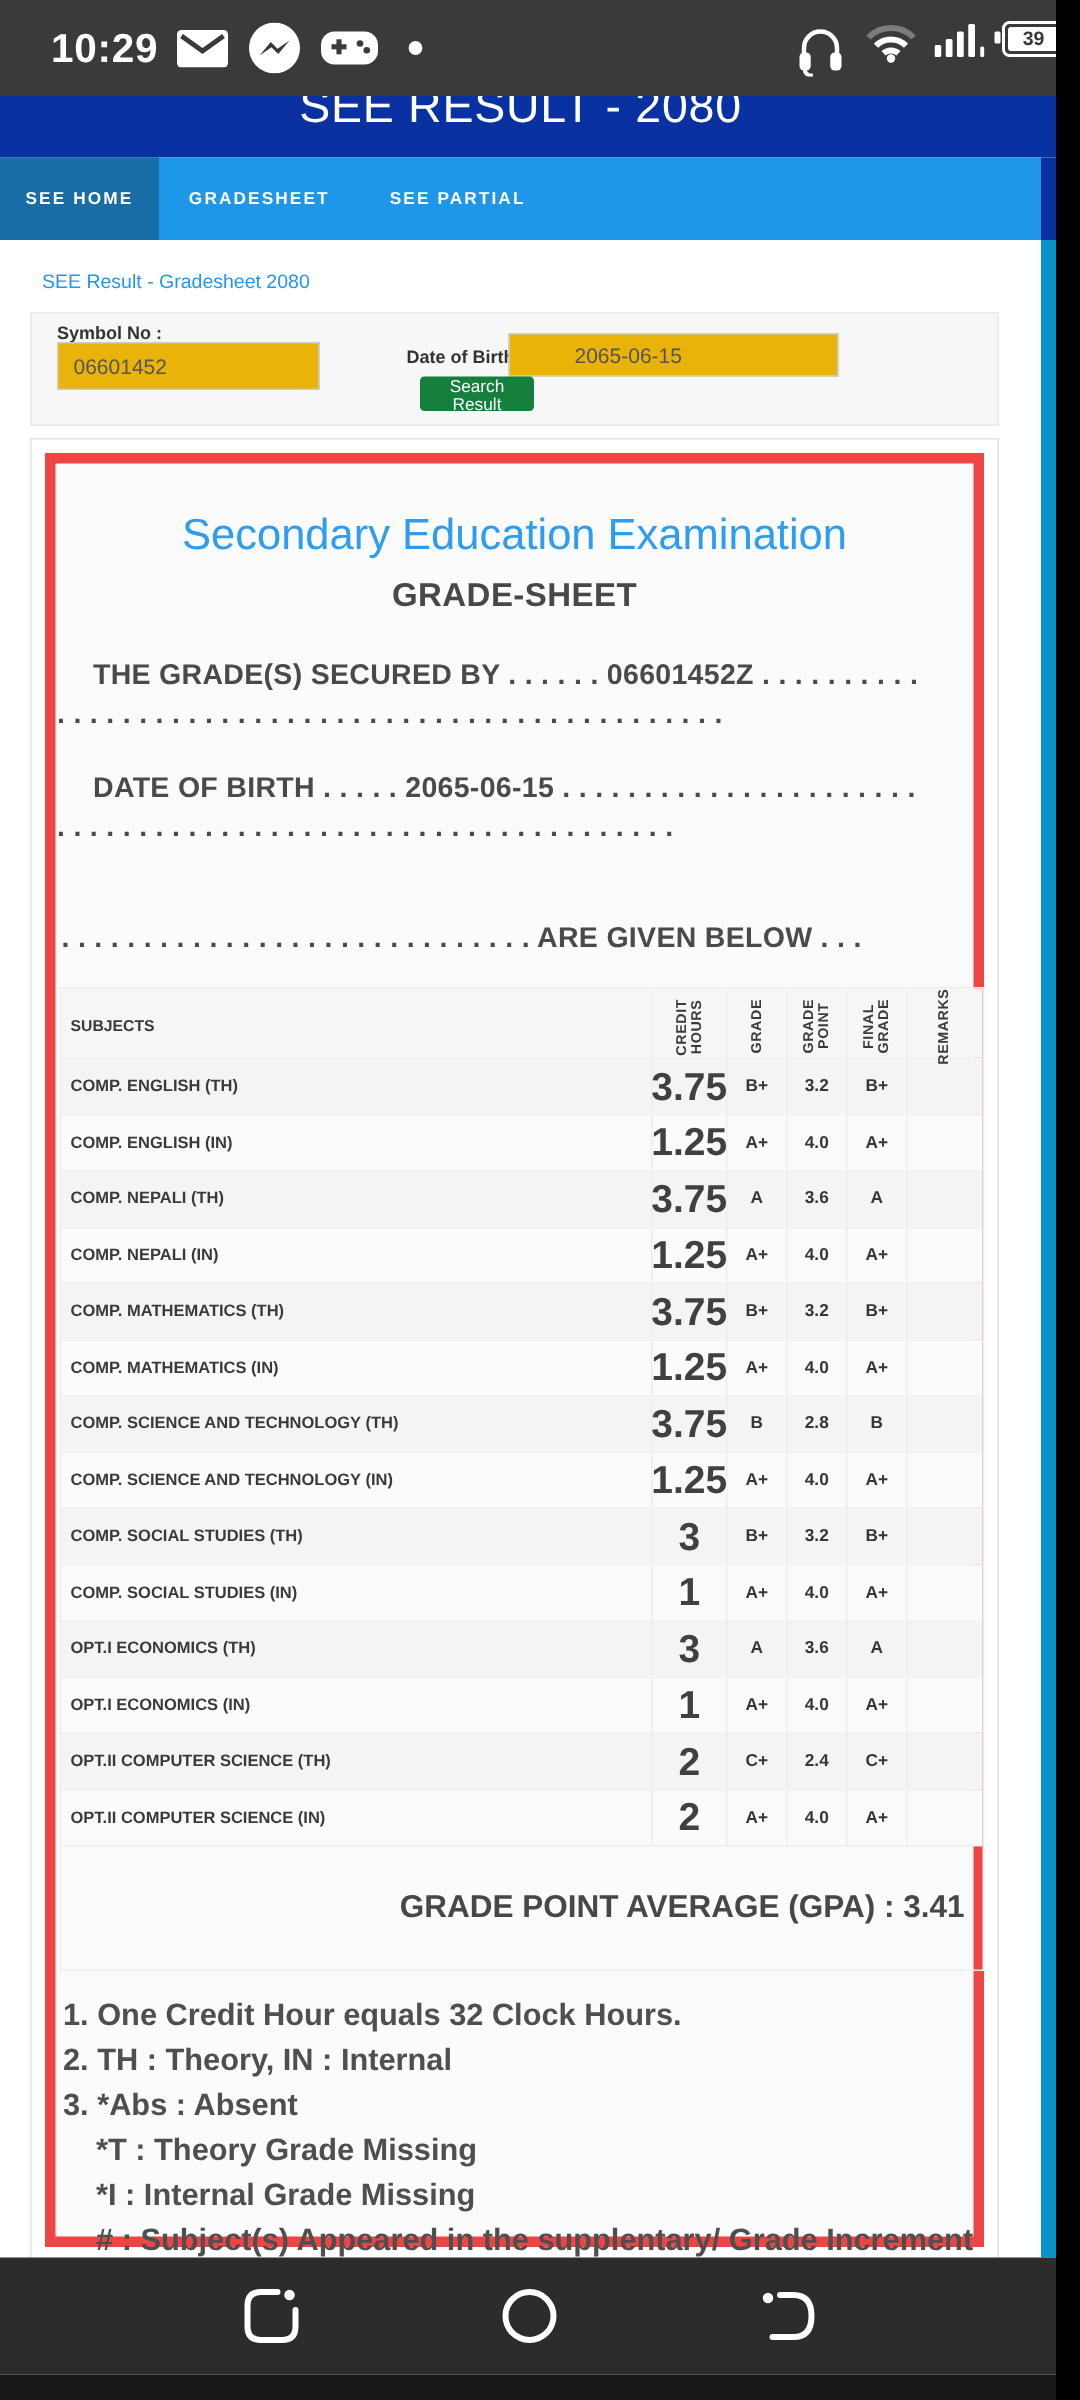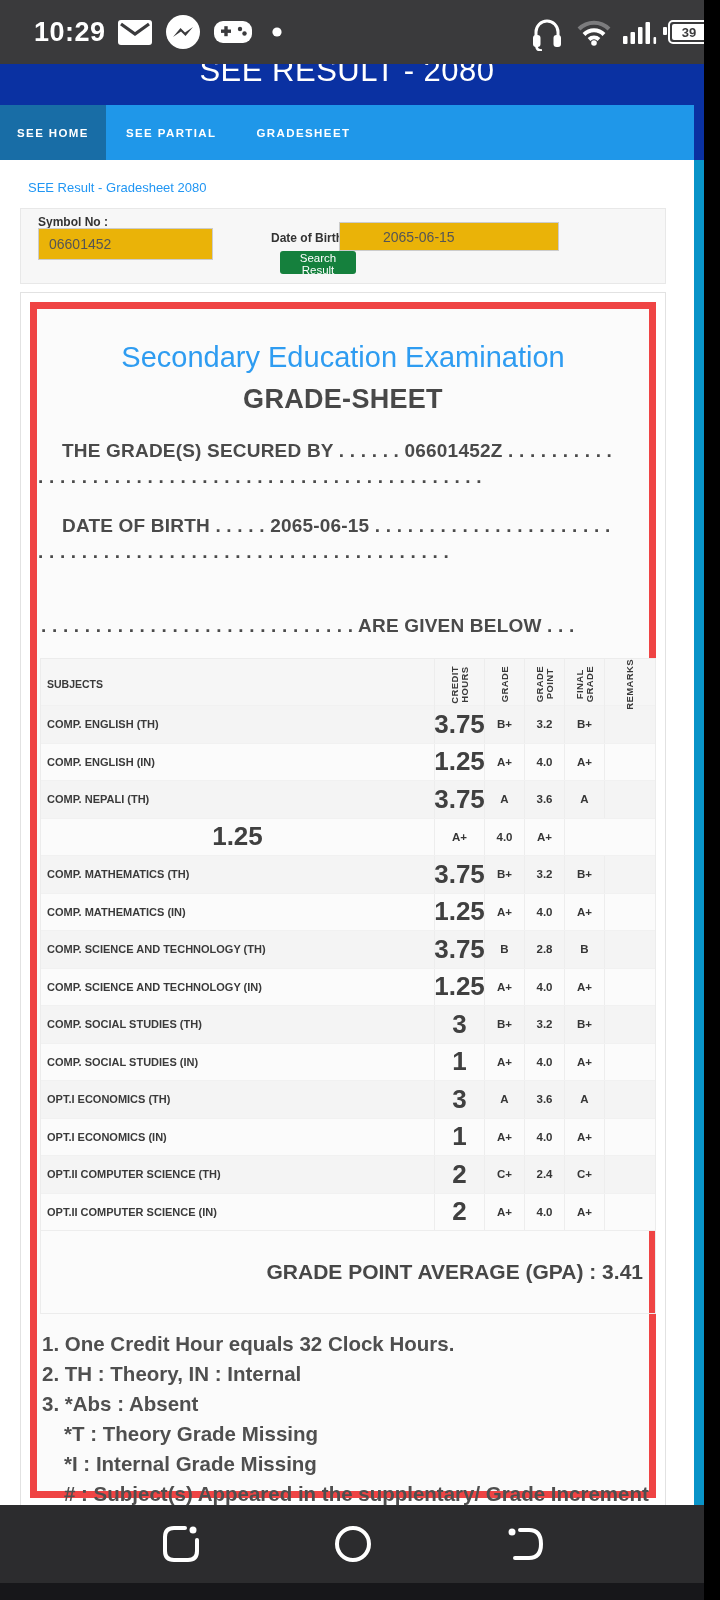--- a/index.html
+++ b/index.html
@@ -4,21 +4,21 @@
 <style>
   html,body{margin:0;padding:0;background:#000;}
   .screen{position:relative;width:704px;height:1600px;background:#fff;overflow:hidden;
           font-family:"Liberation Sans", sans-serif;}
 
   
   .status-bar{position:absolute;top:0;left:0;width:720px;height:64px;background:#3a3a3c;
               z-index:30;display:flex;align-items:center;color:#fff;}
   .sb-time{margin-left:34px;font-size:27px;font-weight:bold;letter-spacing:.5px;}
   .sb-left{display:flex;align-items:center;gap:14px;margin-left:12px;}
-  .sb-right{display:flex;align-items:center;gap:11px;margin-left:auto;margin-right:10px;}
+  .sb-right{display:flex;gap:11px;margin-left:auto;margin-right:10px;}
   .battery{position:relative;width:38px;height:20px;border:2.5px solid #fff;border-radius:5px;}
   .battery-nub{position:absolute;left:-7px;top:5px;width:3.5px;height:8px;background:#fff;border-radius:1px;}
   .battery-fill{position:absolute;left:2px;top:2px;right:2px;bottom:2px;background:#fff;border-radius:2px;
                 display:flex;align-items:center;justify-content:center;}
   .battery-fill span{font-size:13px;font-weight:bold;color:#3a3a3c;}
 
   
   .title-band{position:absolute;top:64px;left:0;width:720px;height:41px;background:#0a31a2;z-index:2;}
   .title-text{position:absolute;top:53px;left:0;width:694px;text-align:center;color:#fff;
               font-size:31px;letter-spacing:.5px;z-index:3;}
@@ -44,21 +44,21 @@
   .search-btn{position:absolute;top:42px;left:259px;width:76px;height:23px;background:#15803d;color:#fff;
               font-size:11.5px;border:none;border-radius:3px;font-family:"Liberation Sans", sans-serif;}
 
   
   .card{position:absolute;top:292px;left:20px;width:646px;height:1215px;background:#fff;
         border:1px solid #e2e2e2;box-sizing:border-box;}
   .card-inner{position:absolute;top:9px;left:9px;width:626px;height:1196px;background:#fbfbfb;
               border:7px solid #ef4444;box-sizing:border-box;}
   .exam-title{position:absolute;top:32px;left:0;width:100%;text-align:center;color:#2e9cf1;font-size:29px;}
   .sheet-title{position:absolute;top:75px;left:0;width:100%;text-align:center;color:#484848;
-               font-size:27px;font-weight:bold;letter-spacing:.3px;}
+               font-size:22px;font-weight:bold;letter-spacing:.3px;}
   .stmt{position:absolute;left:0;width:620px;font-size:19px;font-weight:bold;color:#4a4a4a;
         white-space:nowrap;overflow:hidden;letter-spacing:.2px;}
   .stmt-a{padding-left:25px;}
   .stmt-b{padding-left:1px;}
   .stmt-c{padding-left:4px;}
 
   
   .gtable{position:absolute;top:349px;left:3px;width:614px;border:1px solid #ececec;box-sizing:content-box;}
   .ghead,.trow{display:grid;grid-template-columns:394px 50px 40px 40px 40px 50px;}
   .ghead{height:46px;background:#f6f6f6;}
@@ -140,22 +140,22 @@
           </span>
       </span>
     </span>
   </div>
 
   <div class="title-band"></div>
   <div class="title-text">SEE RESULT - 2080</div>
   <div class="navband-right"></div>
   <div class="nav-band">
     <div class="tab active">SEE HOME</div>
+    <div class="tab">GRADESHEET</div>
     <div class="tab">SEE PARTIAL</div>
-    <div class="tab">GRADESHEET</div>
   </div>
   <div class="right-strip"></div>
 
   <a class="page-link">SEE Result - Gradesheet 2080</a>
   <div class="form-box">
     <span class="f-label symbol-label">Symbol No :</span>
     <input class="f-input symbol-input" value="06601452" style="">
     <span class="f-label dob-label">Date of Birth :</span>
     <input class="f-input dob-input" value="2065-06-15" style="">
     <button class="search-btn">Search Result</button>
@@ -216,20 +216,21 @@
   <div class="trow odd">
     <div class="cell c-sub">COMP. NEPALI (TH)</div>
     <div class="cell c-credit">3.75</div>
     <div class="cell c-small">A</div>
     <div class="cell c-small">3.6</div>
     <div class="cell c-small">A</div>
     <div class="cell c-small"></div>
   </div>
 
   <div class="trow">
+    <div class="cell c-sub">COMP. NEPALI (IN)</div>
     <div class="cell c-credit">1.25</div>
     <div class="cell c-small">A+</div>
     <div class="cell c-small">4.0</div>
     <div class="cell c-small">A+</div>
     <div class="cell c-small"></div>
   </div>
 
   <div class="trow odd">
     <div class="cell c-sub">COMP. MATHEMATICS (TH)</div>
     <div class="cell c-credit">3.75</div>

